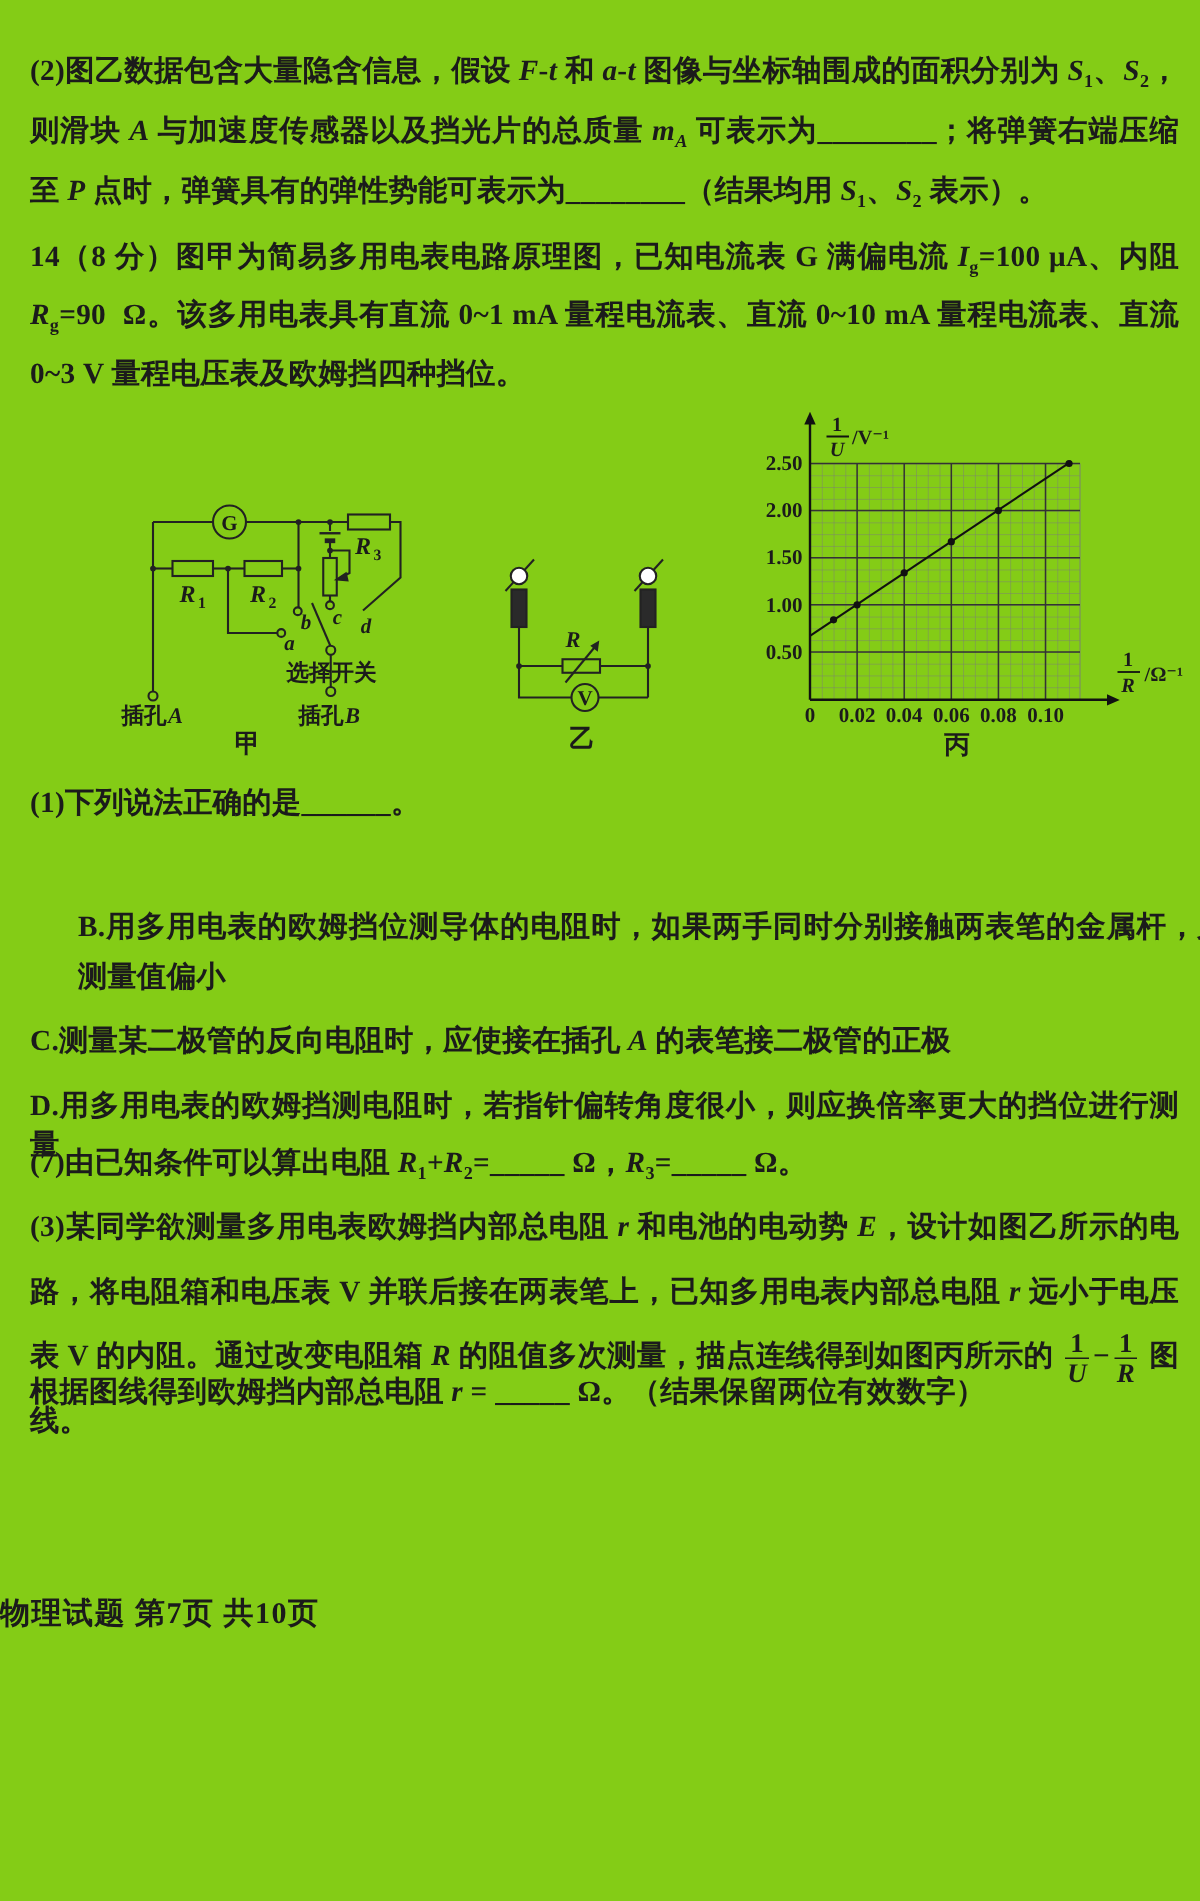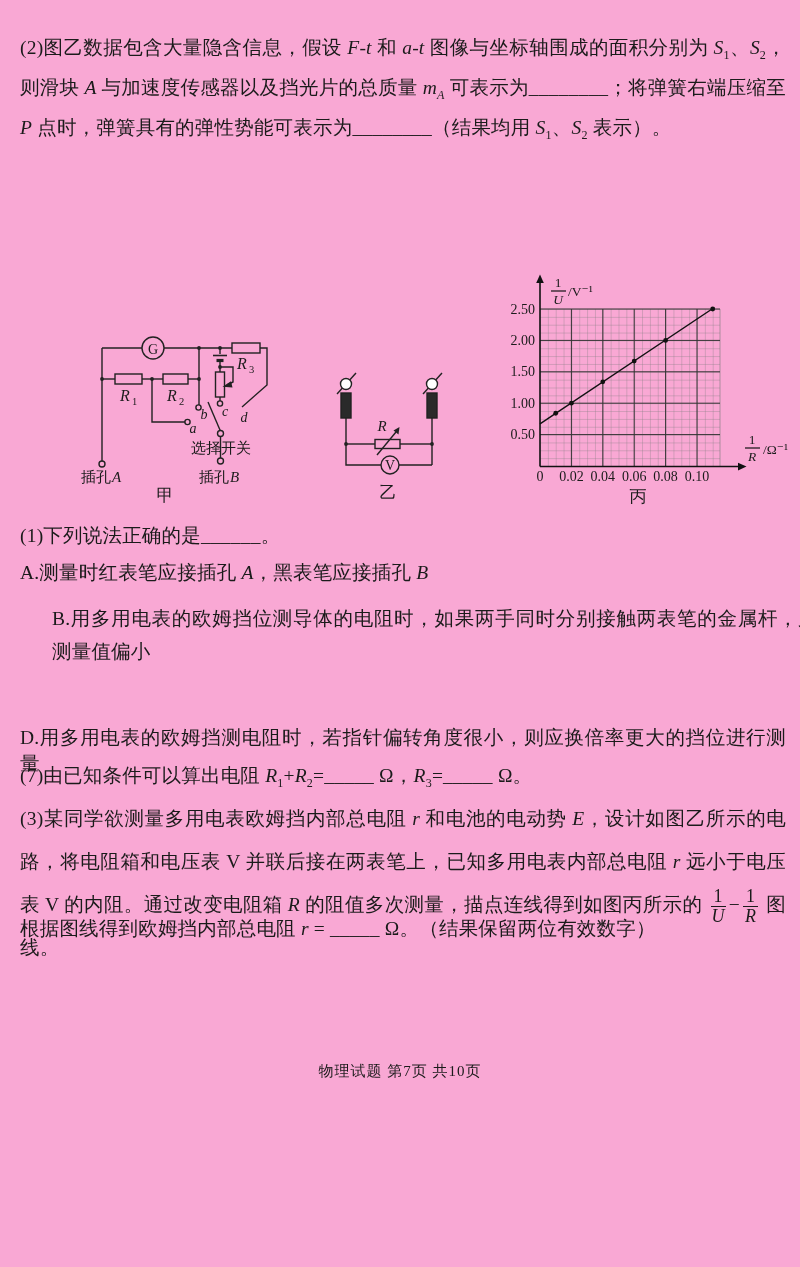--- a/index.html
+++ b/index.html
@@ -1,38 +1,39 @@
 <!DOCTYPE html>
 <html><head>
 <meta charset="utf-8">
 <style>
   html,body{margin:0;padding:0;background:#e8e8e8;}
-  #page{position:relative;width:800px;height:1267px;background:#f9a8d4;margin:0 auto;
-        font-family:"Liberation Serif","DejaVu Serif",serif;color:#1b1b1b;overflow:hidden;}
+  #page{position:relative;width:800px;height:1267px;background:#84cc16;margin:0 auto;
+        font-family:"Liberation Serif","DejaVu Serif",serif;color:#1b1b1b;overflow:hidden;font-weight:bold;}
   .para{position:absolute;left:20px;width:766px;font-size:19.5px;line-height:40px;
         text-align:justify;letter-spacing:0.2px;}
   .para span,.para sub{white-space:pre-wrap;}
   .it{font-style:italic;}
   sub{font-size:0.62em;line-height:0;}
   .frac{display:inline-block;vertical-align:middle;text-align:center;
         font-size:0.92em;line-height:1.08;margin:0 3px;}
   .frac .num{display:block;border-bottom:1.4px solid #1b1b1b;padding:0 3px;}
   .frac .den{display:block;font-style:italic;}
-  #footer{position:absolute;top:1062px;left:0;width:100%;text-align:center;
-          font-size:15px;letter-spacing:1px;}
+  #footer{position:absolute;top:1062px;left:0;width:100%;text-align:left;
+          font-size:20px;letter-spacing:1px;}
   .figsvg{position:absolute;}
   svg{font-family:"Liberation Serif","DejaVu Serif",serif;}
   svg text{fill:#1b1b1b;}
 </style>
 </head>
 <body>
 
 <div id="page">
 
   <div class="para" style="top:28px;"><span>(2)图乙数据包含大量隐含信息，假设 </span><span class="it">F</span><span>-</span><span class="it">t</span><span> 和 </span><span class="it">a</span><span>-</span><span class="it">t</span><span> 图像与坐标轴围成的面积分别为 </span><span class="it">S</span><sub>1</sub><span>、</span><span class="it">S</span><sub>2</sub><span>，则滑块 </span><span class="it">A</span><span> 与加速度传感器以及挡光片的总质量 </span><span class="it">m</span><sub class="it">A</sub><span> 可表示为________；将弹簧右端压缩至 </span><span class="it">P</span><span> 点时，弹簧具有的弹性势能可表示为________（结果均用 </span><span class="it">S</span><sub>1</sub><span>、</span><span class="it">S</span><sub>2</sub><span> 表示）。</span></div>
+  <div class="para" style="top:152px;line-height:39px;"><span>14（8 分）图甲为简易多用电表电路原理图，已知电流表 G 满偏电流 </span><span class="it">I</span><sub>g</sub><span>=100 μA、内阻 </span><span class="it">R</span><sub>g</sub><span>=90  Ω。该多用电表具有直流 0~1 mA 量程电流表、直流 0~10 mA 量程电流表、直流 0~3 V 量程电压表及欧姆挡四种挡位。</span></div>
 
   <svg class="figsvg" style="left:68px;top:330px;" width="260" height="176" viewBox="0 0 260 176">
     <g stroke="#222" stroke-width="1.4" fill="none">
 
       <path d="M34,18 H74"></path>
       <circle cx="85" cy="18" r="11"></circle>
       <path d="M96,18 H164"></path>
       <rect x="164" y="13" width="28" height="10"></rect>
       <path d="M192,18 H199 V55 L174,77"></path>
 
@@ -182,21 +183,21 @@
         <circle cx="66.4" cy="131.2" r="2.4" fill="#111"></circle>
         <circle cx="97.80000000000001" cy="109.848" r="2.4" fill="#111"></circle>
         <circle cx="129.2" cy="89.12400000000001" r="2.4" fill="#111"></circle>
         <circle cx="160.60000000000002" cy="68.4" r="2.4" fill="#111"></circle>
         <circle cx="207.7" cy="37" r="2.4" fill="#111"></circle>
       </g>
     <text x="133" y="230" font-size="17" text-anchor="middle">丙</text>
   </svg>
 
   <div class="para" style="top:523px;line-height:26px;"><span>(1)下列说法正确的是______。</span></div>
-  <div class="para" style="top:560px;line-height:26px;"><span>A.测量时红表笔应接插孔 </span><span class="it">A</span><span>，黑表笔应接插孔 </span><span class="it">B</span></div>
   <div class="para" style="top:602px;line-height:33px;margin-left:32px;"><span>B.用多用电表的欧姆挡位测导体的电阻时，如果两手同时分别接触两表笔的金属杆，则测量值偏小</span></div>
+  <div class="para" style="top:682px;line-height:26px;"><span>C.测量某二极管的反向电阻时，应使接在插孔 </span><span class="it">A</span><span> 的表笔接二极管的正极</span></div>
   <div class="para" style="top:725px;line-height:26px;"><span>D.用多用电表的欧姆挡测电阻时，若指针偏转角度很小，则应换倍率更大的挡位进行测量</span></div>
   <div class="para" style="top:763px;line-height:26px;"><span>(7)由已知条件可以算出电阻 </span><span class="it">R</span><sub>1</sub><span>+</span><span class="it">R</span><sub>2</sub><span>=_____ Ω，</span><span class="it">R</span><sub>3</sub><span>=_____ Ω。</span></div>
   <div class="para" style="top:797px;line-height:43px;"><span>(3)某同学欲测量多用电表欧姆挡内部总电阻 </span><span class="it">r</span><span> 和电池的电动势 </span><span class="it">E</span><span>，设计如图乙所示的电路，将电阻箱和电压表 V 并联后接在两表笔上，已知多用电表内部总电阻 </span><span class="it">r</span><span> 远小于电压表 V 的内阻。通过改变电阻箱 </span><span class="it">R</span><span> 的阻值多次测量，描点连线得到如图丙所示的 </span><span class="frac"><span class="num">1</span><span class="den">U</span></span><span>−</span><span class="frac"><span class="num">1</span><span class="den">R</span></span><span> 图线。</span></div>
   <div class="para" style="top:916px;line-height:26px;"><span>根据图线得到欧姆挡内部总电阻 </span><span class="it">r</span><span> = _____ Ω。（结果保留两位有效数字）</span></div>
 
   <div id="footer">物理试题 第7页 共10页</div>
 </div>
 
 </body></html>

